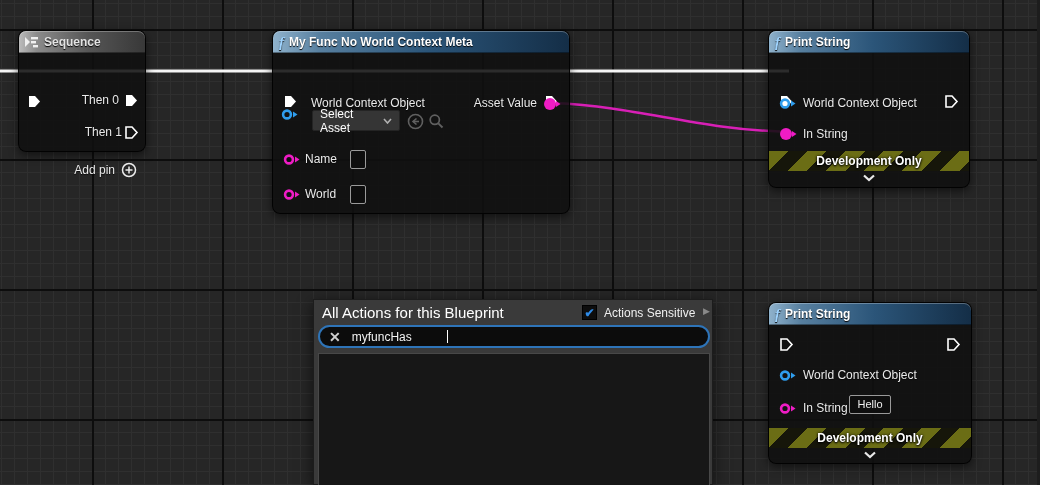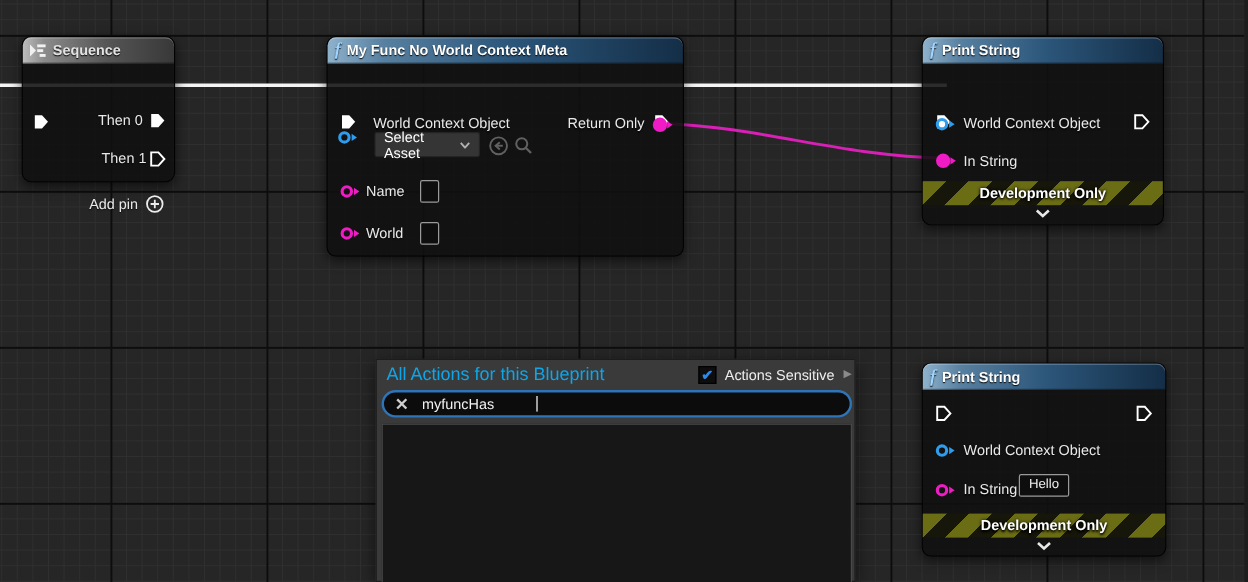--- a/index.html
+++ b/index.html
@@ -48,21 +48,21 @@
     position:absolute;background:#353535;border:1px solid #242424;border-radius:2px;
     display:flex;align-items:center;justify-content:space-between;
     padding:0 7px;color:#ffffff;font-size:12px;
   }
   .ghost-icon{position:absolute;opacity:0.85;}
   
   #popup{
     position:absolute;left:313px;top:299px;width:400px;height:186px;z-index:3;
     background:#3a3a3a;border:1px solid #1c1c1c;box-shadow:0 4px 14px rgba(0,0,0,0.6);
   }
-  #popup-title{position:absolute;left:8px;top:4px;font-size:15px;color:#0ea5e9;}
+  #popup-title{position:absolute;left:8px;top:4px;font-size:15px;color:#ffffff;}
   #cs-box{position:absolute;left:268px;top:5px;width:15px;height:15px;background:#0d0d0d;border:1px solid #000;
     display:flex;align-items:center;justify-content:center;color:#2e8ae6;font-size:12px;font-weight:bold;}
   #cs-label{position:absolute;left:290px;top:6px;font-size:12px;color:#efefef;}
   #cs-arrow{position:absolute;left:389px;top:6px;font-size:9px;color:#8a8a8a;}
   #search-pill{
     position:absolute;left:4px;top:25px;width:392px;height:23px;border-radius:12px;
     background:#0c0c0c;border:2px solid #2e74b8;display:flex;align-items:center;padding:0 9px;gap:11px;
   }
   #search-text{color:#f2f2f2;font-size:12px;}
   #caret{width:1.5px;height:13px;background:#fff;}
@@ -140,21 +140,21 @@
     <svg class="ghost-icon" style="left:134px;top:82px;" width="17" height="17">
       <circle cx="8.5" cy="8.5" r="7" fill="none" stroke="#6e6e6e" stroke-width="1.6"></circle>
       <polyline points="9.5,5.5 6,8.5 9.5,11.5" fill="none" stroke="#6e6e6e" stroke-width="1.6"></polyline>
       <line x1="6.3" y1="8.5" x2="12" y2="8.5" stroke="#6e6e6e" stroke-width="1.6"></line>
     </svg>
     <svg class="ghost-icon" style="left:155px;top:82px;" width="17" height="17">
       <circle cx="6.8" cy="6.8" r="4.6" fill="none" stroke="#6e6e6e" stroke-width="1.7"></circle>
       <line x1="10.3" y1="10.3" x2="14.5" y2="14.5" stroke="#6e6e6e" stroke-width="1.9"></line>
     </svg>
 
-    <span class="pin-label" style="right:32px;top:66px;">Return Only</span>
+    <span class="pin-label" style="right:32px;top:66px;">Asset Value</span>
     <svg class="abs" style="right:8px;top:66px;" width="18" height="14">
       <circle cx="7" cy="7" r="6" fill="#ef1cc5"></circle>
       <polygon points="13,4 17.5,7 13,10" fill="#ef1cc5"></polygon>
     </svg>
 
     <svg class="abs" style="left:10px;top:122px;" width="18" height="13">
       <circle cx="6" cy="6.5" r="3.9" fill="none" stroke="#ef1cc5" stroke-width="2.6"></circle>
       <polygon points="12,3.5 16.5,6.5 12,9.5" fill="#ef1cc5"></polygon>
     </svg>
     <span class="pin-label" style="left:32px;top:122px;">Name</span>

